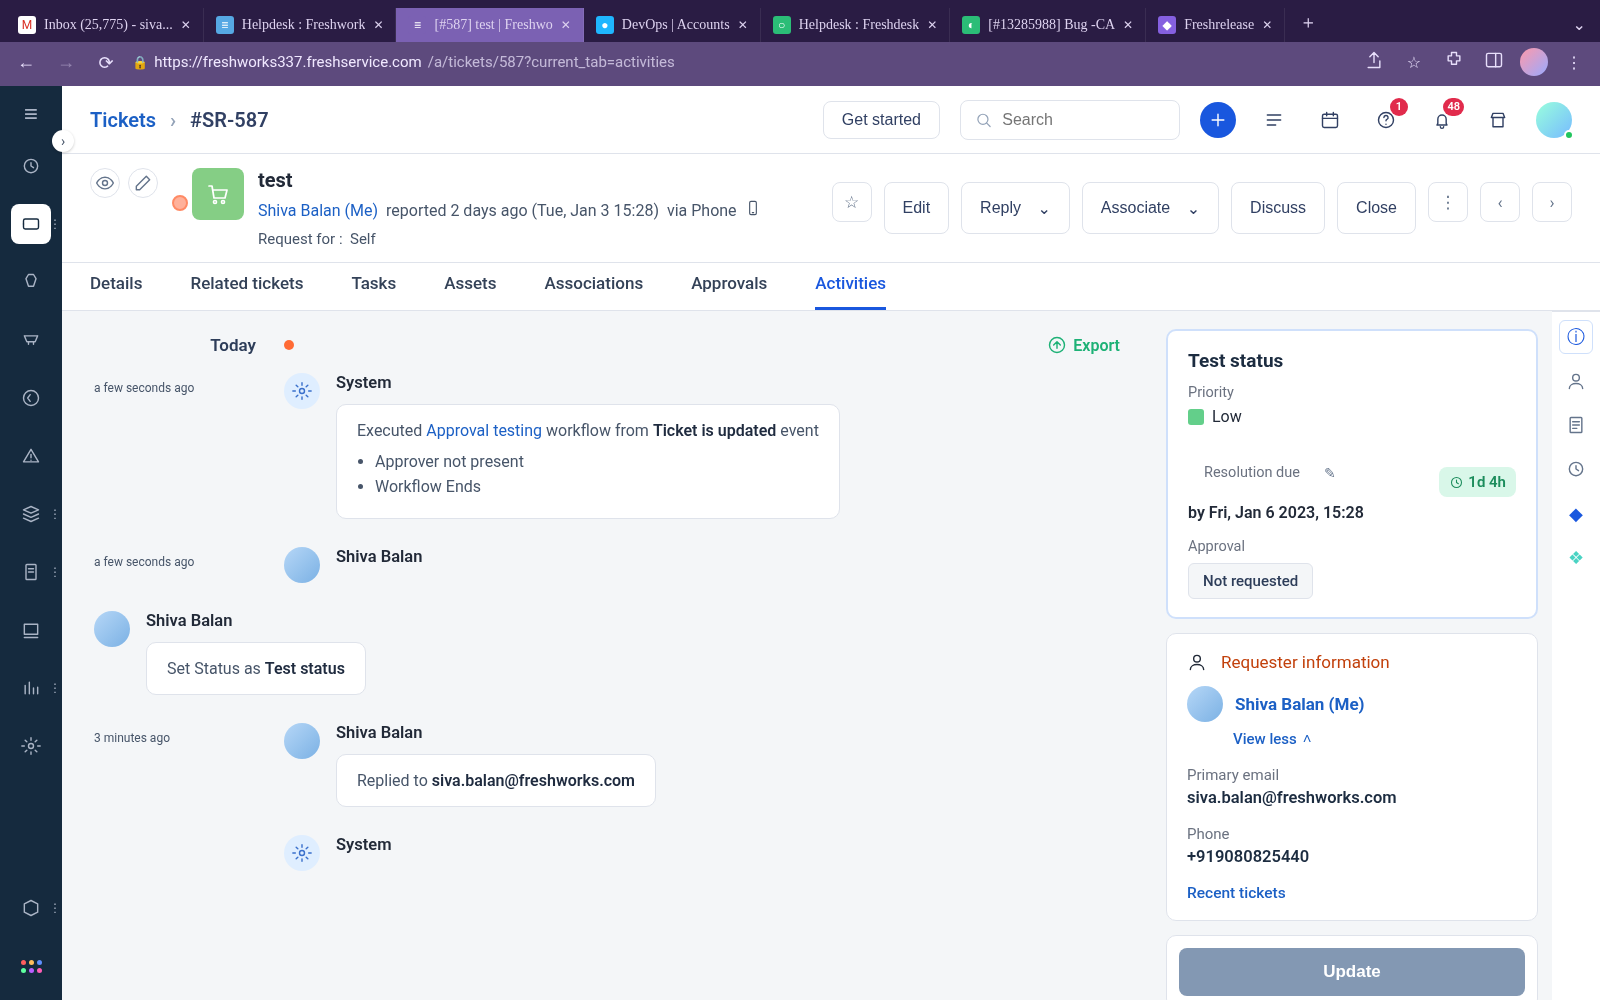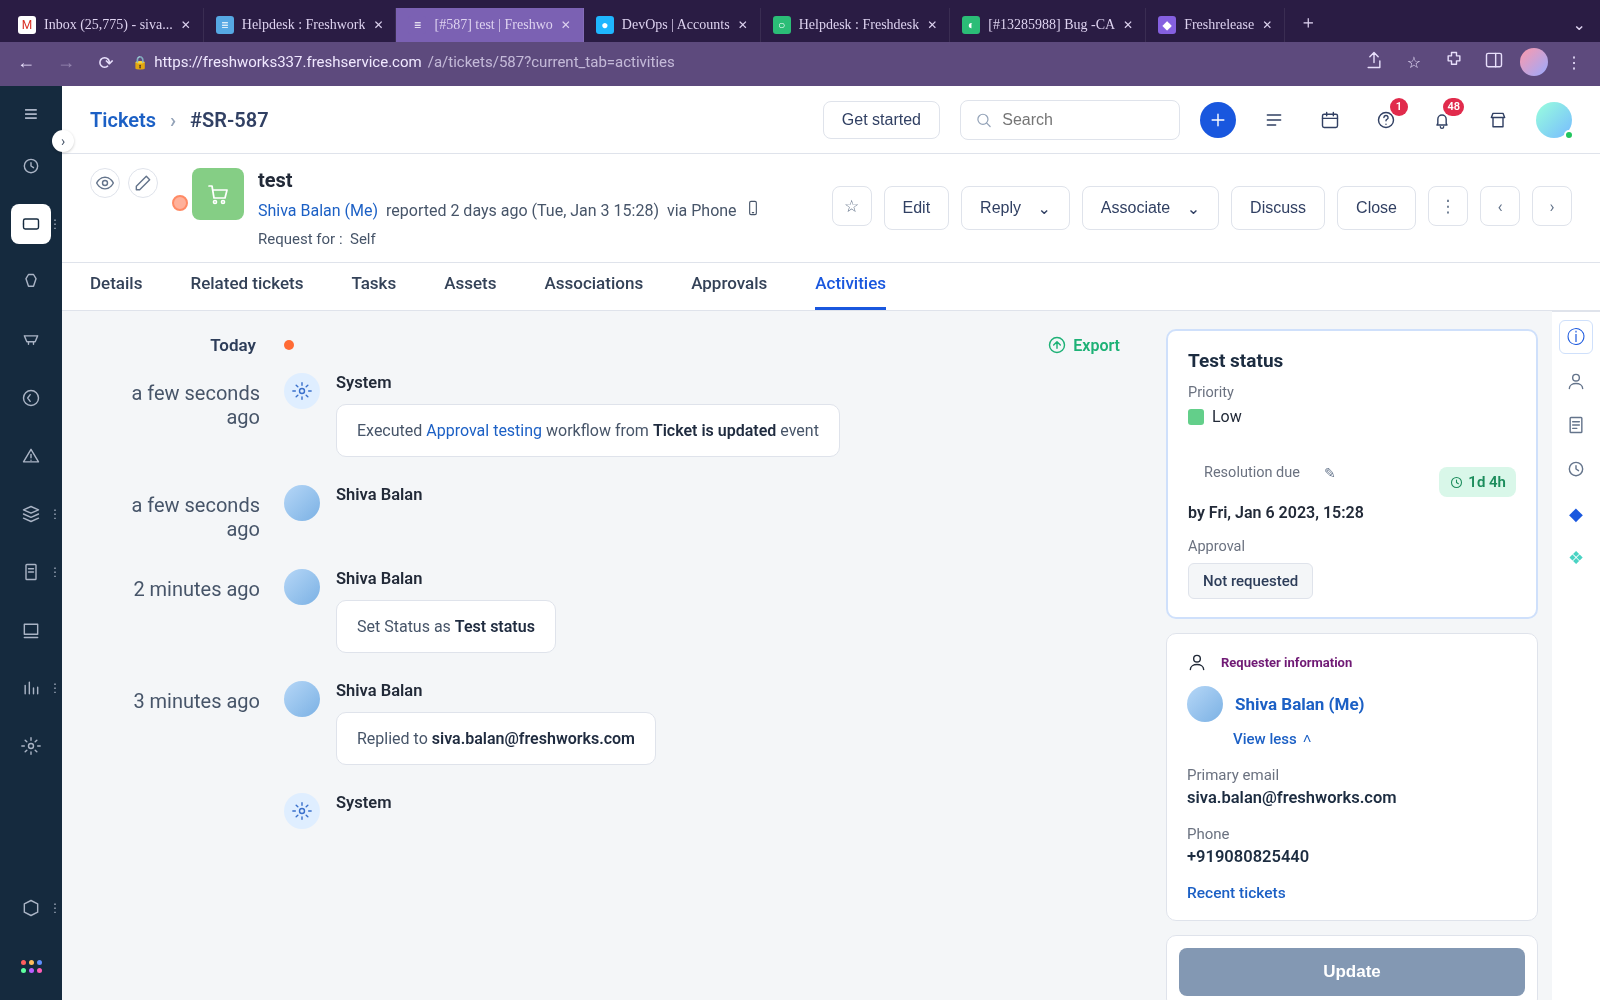--- a/index.html
+++ b/index.html
@@ -76,41 +76,41 @@
   .vt-pill { width:30px; height:30px; border:1px solid var(--border); border-radius:20px; display:flex; align-items:center; justify-content:center; color:#64748b; }
   .type-badge { width:52px; height:52px; border-radius:8px; background:#85ce85; color:#fff; display:flex; align-items:center; justify-content:center; font-size:24px; }
   .inline-orange-dot { width:16px; height:16px; border-radius:50%; background:#ffb19a; border:2px solid #ff8a65; margin-top:18px; }
   .th-info .title { font-size:20px; font-weight:700; }
   .th-info .meta { margin-top:8px; font-size:16px; color:#475569; }
   .th-info .meta a { color:var(--link); text-decoration:none; }
   .requestfor { margin-top:10px; font-size:15px; color:#475569; }
 
   .th-actions { display:flex; align-items:flex-start; gap:12px; }
   .th-actions .ico-sq { width:40px; height:40px; border:1px solid var(--border); border-radius:8px; display:flex; align-items:center; justify-content:center; color:#64748b; cursor:pointer; font-size:17px; }
-  .th-actions .btn { height:44px; }
+  .th-actions .btn { height:52px; }
 
   
   .tabs { display:flex; gap:48px; padding:0 28px; font-size:17px; font-weight:500; }
   .tabs .item { padding:10px 0 14px 0; cursor:pointer; color:#344258; }
   .tabs .item.active { color:#1957de; border-bottom:3px solid #1957de; }
 
   
   .ticket-body { flex:1; display:flex; min-height:0; background:var(--page-bg); border-top:1px solid var(--border); }
   .main-col { flex:1; min-width:0; overflow:auto; display:flex; flex-direction:column; padding:24px 32px 0 32px; }
 
   
   .feed { position:relative; }
   .feed-head { display:flex; align-items:center; margin-bottom:18px; }
   .feed-head .today { width:190px; text-align:right; padding-right:28px; font-weight:600; color:#2d3d59; font-size:17px; }
   .feed-head .dot-today { width:10px; height:10px; border-radius:50%; background:var(--orange-dot); }
   .feed-head .spacer2 { flex:1; }
   .export { display:flex; gap:6px; color:#1db176; font-weight:600; font-size:16px; align-items:center; cursor:pointer; }
 
   .row { display:flex; margin-bottom:28px; }
-  .row .time { width:190px; text-align:right; padding-right:24px; color:#475569; font-size:20px; padding-top:8px; }
+  .row .time { width:190px; padding-right:24px; color:#475569; font-size:12px; padding-top:8px; }
   .row .bubble-col { display:flex; gap:16px; }
   .avatar-md { width:36px; height:36px; border-radius:50%; display:flex; align-items:center; justify-content:center; flex:none; }
   .avatar-md.sys { background:#dfeeff; color:#3a70cc; font-size:18px; }
   .avatar-md.user { background:#cde; background-size:cover; }
   .actor-block .name { font-weight:600; font-size:16.5px; margin-bottom:12px; }
   .card { border:1px solid var(--border); border-radius:10px; padding:16px 20px; font-size:16px; color:#475569; max-width:560px; background:#fff; }
   .card strong { color:#1f2b3f; font-weight:600; }
   .card a { color:var(--link); text-decoration:none; }
   .card ul { margin:12px 0 0 18px; padding:0; }
   .card li { margin-bottom:6px; }
@@ -125,21 +125,21 @@
   .prio-chip { width:16px; height:16px; border-radius:3px; background:#63cf8a; }
   .res-due { display:flex; align-items:center; gap:8px; margin-top:6px; }
   .pencil { color:#64748b; font-size:14px; cursor:pointer; }
   .due-val { font-weight:600; margin-top:6px; }
   .due-chip { display:inline-flex; align-items:center; gap:4px; background:var(--status-green-bg); color:#1c8d5c; padding:6px 10px; border-radius:8px; font-weight:600; font-size:15px; }
   .due-flex { display:flex; align-items:center; justify-content:space-between; }
   .appr-btn { display:inline-block; margin-top:8px; padding:8px 14px; border:1px solid var(--border); border-radius:6px; background:#f4f6f8; font-size:15px; font-weight:500; color:#2d3d59; }
 
   .req-head { display:flex; gap:14px; align-items:center; }
   .req-head svg { flex:none; }
-  .req-head .lbl { font-weight:700; font-size:13px; color:#701a75; }
+  .req-head .lbl { font-weight:400; font-size:17px; color:#c2410c; }
   .req-user { display:flex; gap:12px; align-items:center; margin-top:14px; }
   .req-user .name { color:var(--link); font-weight:700; font-size:17px; }
   .view-less { margin-top:8px; margin-left:46px; color:var(--link); font-size:15px; display:inline-flex; gap:6px; font-weight:500; cursor:pointer; }
   .contact-block { margin-top:18px; }
   .contact-block .lbl { color:#6b7280; font-size:15px; }
   .contact-block .val { font-weight:600; font-size:16.5px; margin-top:4px; color:#1c2c40; }
   .recent-link { color:var(--link); font-size:15.5px; font-weight:500; display:inline-block; margin-top:18px; cursor:pointer; }
 
   .update-btn { width:100%; background:#8398b3; color:#fff; font-weight:600; font-size:17px; padding:14px; border:none; border-radius:8px; cursor:pointer; }
 
@@ -453,37 +453,40 @@
               <div class="avatar-md sys">
                   <svg class="ic" viewBox="0 0 24 24">
                     <circle cx="12" cy="12" r="3"></circle>
                     <path d="M12 2v3M12 19v3M4 12H1M23 12h-3M5 5l2 2M17 17l2 2M5 19l2-2M17 7l2-2"></path>
                   </svg>
                 </div>
               <div class="actor-block">
                 <div class="name">System</div>
                 <div class="card">
                   <span>Executed </span><a href="#">Approval testing</a><span> workflow from </span><strong>Ticket is updated</strong><span> event</span>
+                  <ul>
+                    <li>Approver not present</li>
+                    <li>Workflow Ends</li>
+                  </ul>
                 </div>
               </div>
             </div>
           </div>
 
           <div class="row">
             <div class="time">a few seconds ago</div>
             <div class="bubble-col">
               <div class="avatar-md user" style="background:linear-gradient(135deg,#b6d7f7,#7bb1e4)"></div>
               <div class="actor-block">
                 <div class="name">Shiva Balan</div>
               </div>
             </div>
           </div>
 
           <div class="row">
-            <div class="time">2 minutes ago</div>
             <div class="bubble-col">
               <div class="avatar-md user" style="background:linear-gradient(135deg,#b6d7f7,#7bb1e4)"></div>
               <div class="actor-block">
                 <div class="name">Shiva Balan</div>
                 <div class="card">
                   <span>Set Status as </span><strong>Test status</strong>
                 </div>
               </div>
             </div>
           </div>

